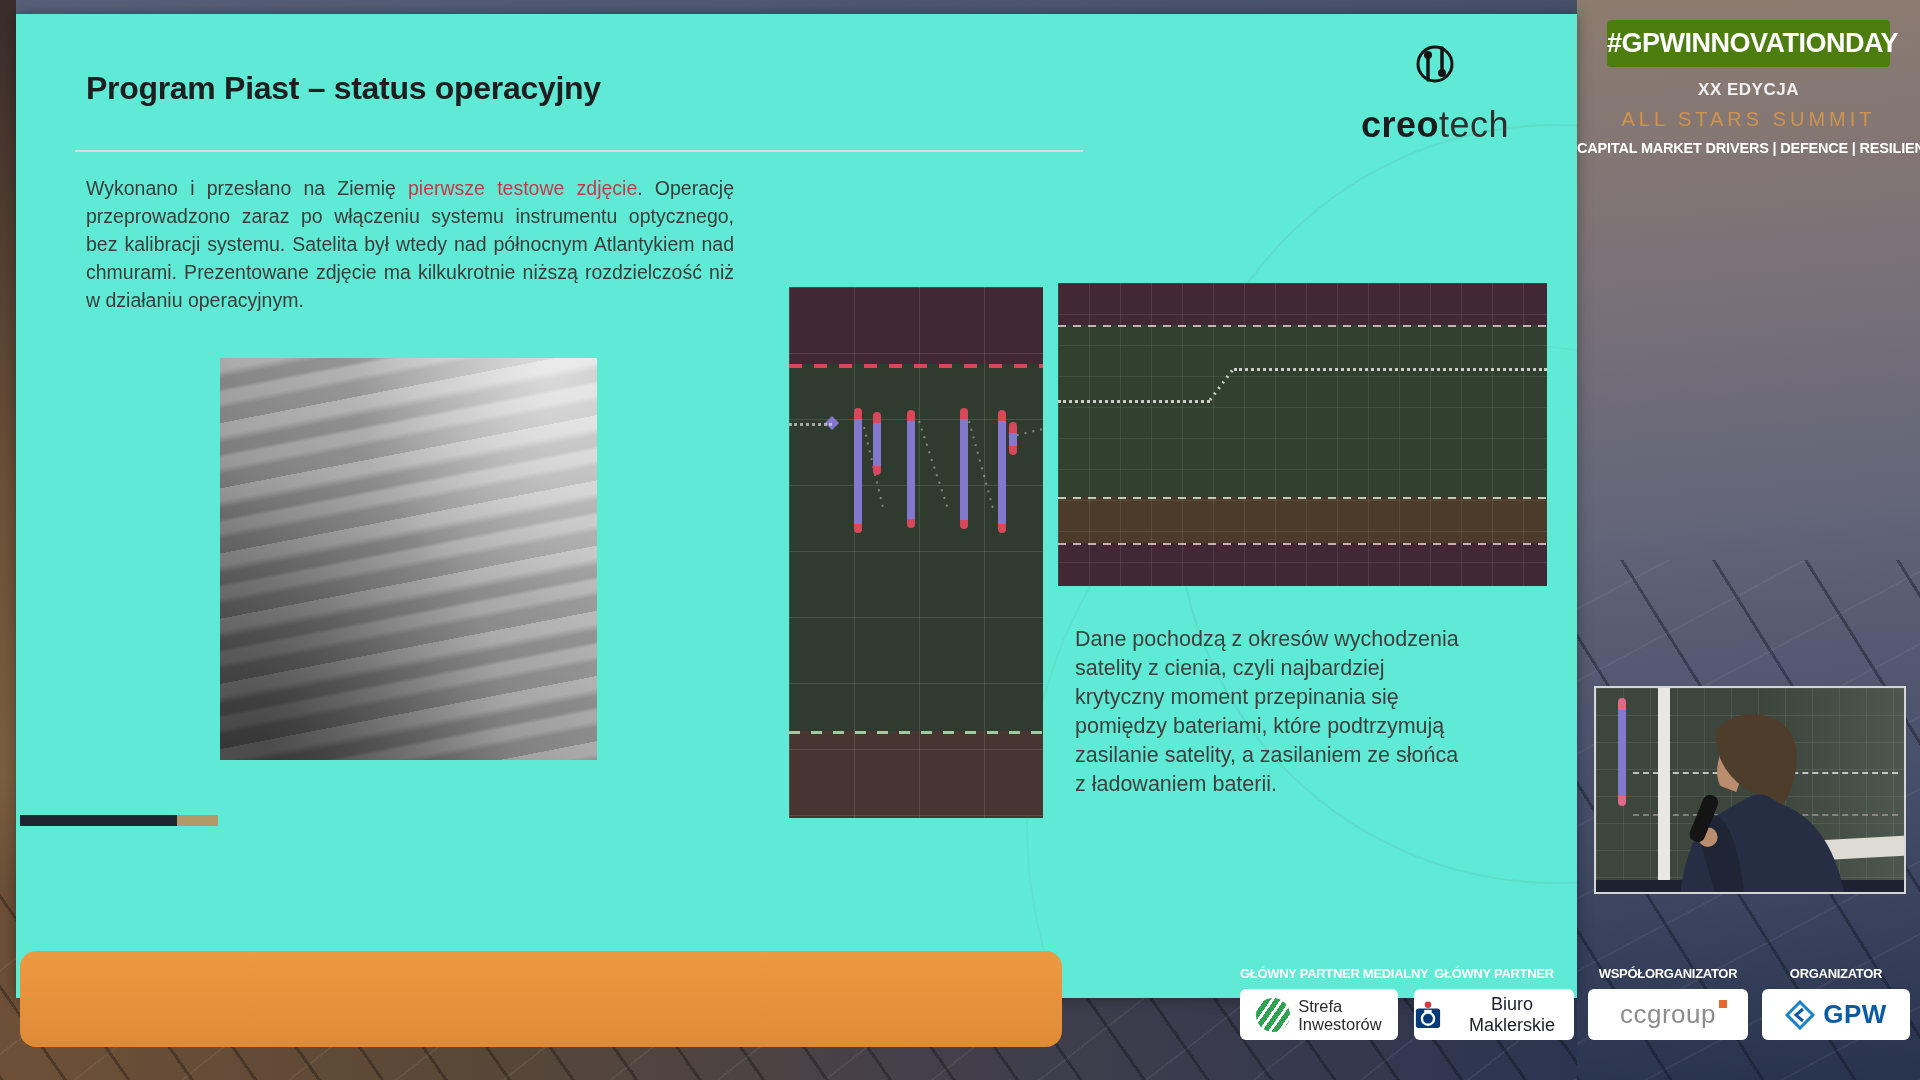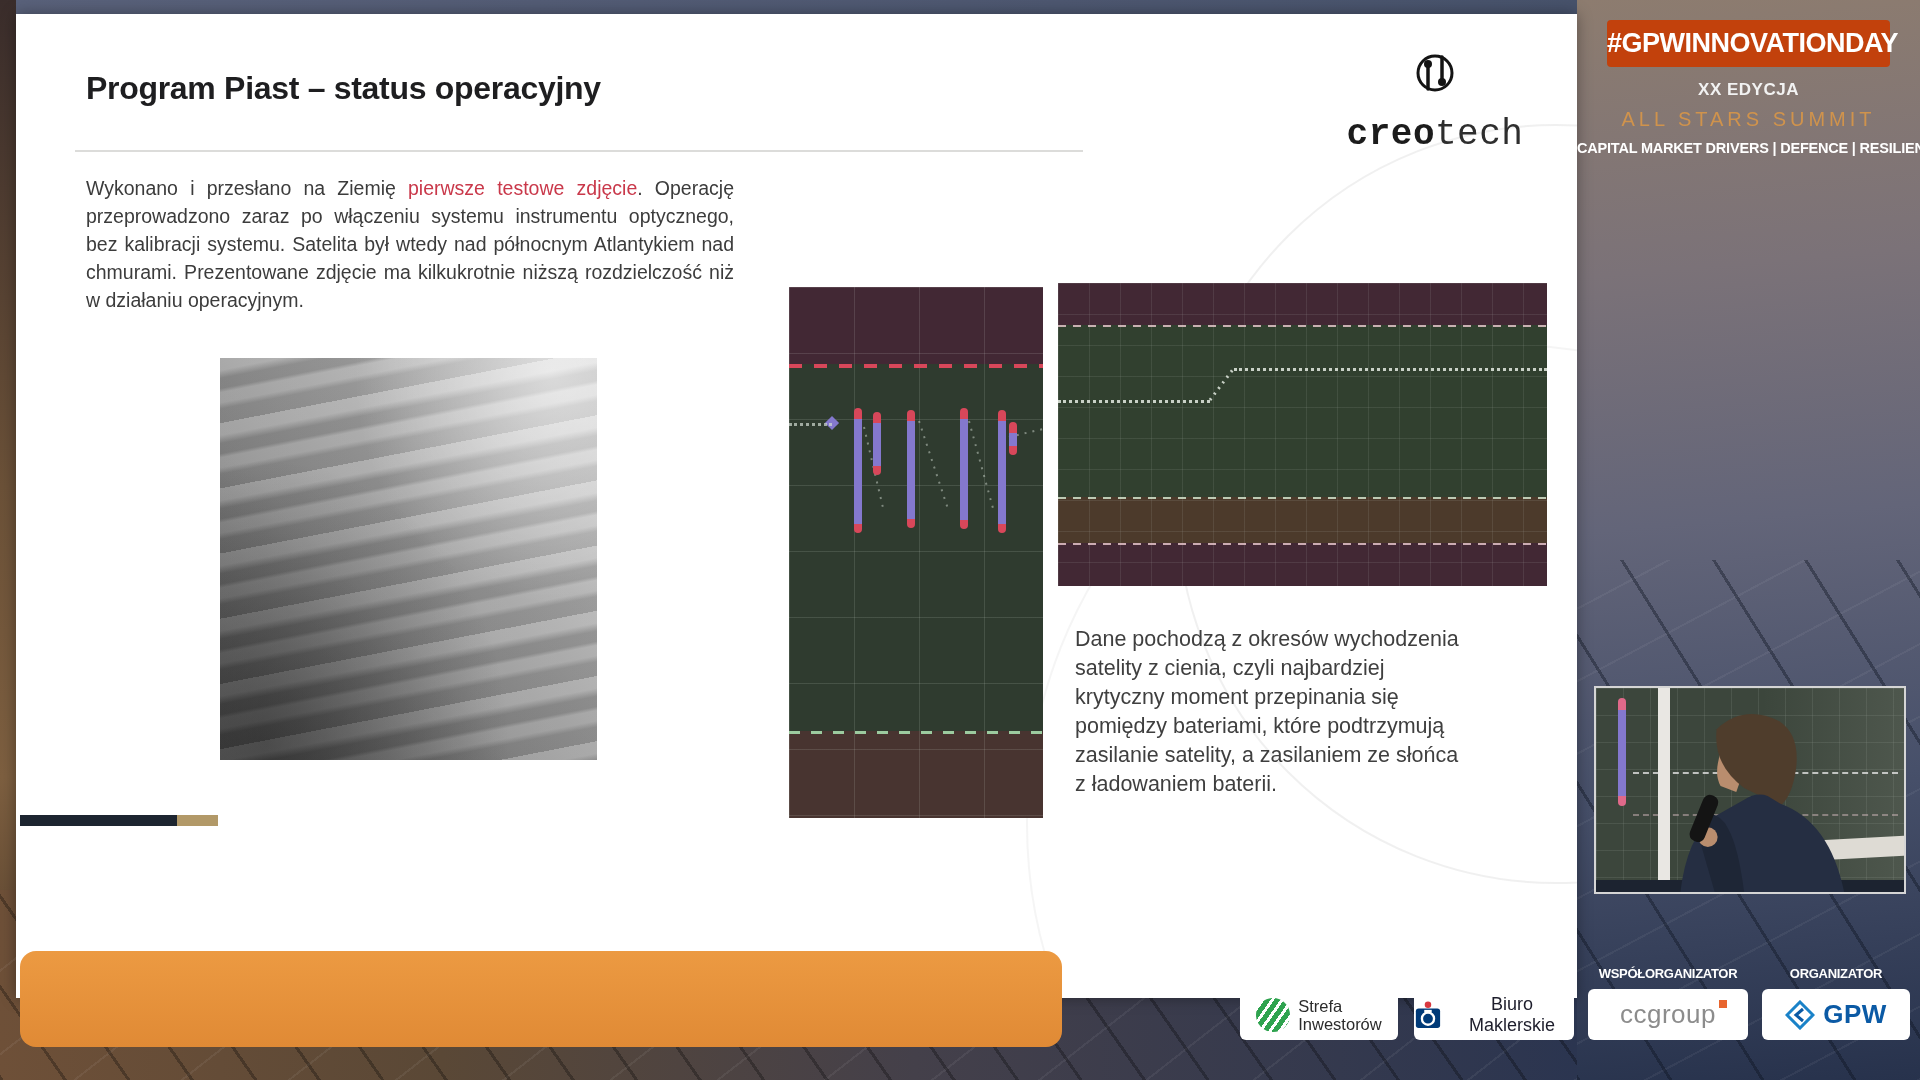--- a/index.html
+++ b/index.html
@@ -18,21 +18,21 @@
                  repeating-linear-gradient(58deg, rgba(10,16,28,0.38) 0 3px, transparent 3px 78px),
                  repeating-linear-gradient(-28deg, rgba(255,255,255,0.05) 0 2px, transparent 2px 64px); }
   .bg-bottom { position:absolute; left:0; top:890px; width:1577px; height:190px;
                background:
                  repeating-linear-gradient(55deg, rgba(0,0,0,0.28) 0 3px, transparent 3px 52px),
                  repeating-linear-gradient(-38deg, rgba(255,255,255,0.06) 0 2px, transparent 2px 66px),
                  linear-gradient(90deg,#6e5038 0%,#5a4836 28%,#44404a 58%,#2b3550 100%); }
 
   
   .slide { position:absolute; left:16px; top:14px; width:1561px; height:984px;
-           background:#ffffff; overflow:hidden; box-shadow:0 0 14px rgba(0,0,0,0.35); }
+           background:#5eead4; overflow:hidden; box-shadow:0 0 14px rgba(0,0,0,0.35); }
   .arc-a { position:absolute; left:1160px; top:110px; width:760px; height:760px;
            border:2px solid rgba(110,110,110,0.10); border-radius:50%; }
   .arc-b { position:absolute; left:1010px; top:330px; width:960px; height:960px;
            border:2px solid rgba(110,110,110,0.07); border-radius:50%; }
 
   .slide-title { position:absolute; left:70px; top:56px; font-size:32px; font-weight:700;
                  color:#1e1e20; letter-spacing:-0.3px; }
   .title-divider { position:absolute; left:59px; top:136px; width:1008px; height:2px; background:#dcdcda; }
 
   .left-paragraph { position:absolute; left:70px; top:160px; width:648px;
@@ -81,29 +81,29 @@
   .dash-green2{ position:absolute; left:0; right:0; height:2px; z-index:3;
                 background:repeating-linear-gradient(90deg,rgba(218,238,214,0.8) 0 8px,transparent 8px 15px); }
   .spike { position:absolute; width:8px; border-radius:4px; z-index:4;
            background:linear-gradient(180deg,#D8475A 0 11px,#8478CE 11px calc(100% - 9px),#D8475A calc(100% - 9px)); }
   .diamond { position:absolute; width:10px; height:10px; background:#8478CE; transform:rotate(45deg); z-index:4; }
   .dot-trace { position:absolute; border-top:3px dotted rgba(210,220,210,0.7); z-index:4; }
   .trace { position:absolute; border-top:3px dotted rgba(228,235,226,0.85); z-index:4; }
   .decor { position:absolute; inset:0; width:100%; height:100%; z-index:3; }
 
   
-  .creotech-logo { position:absolute; left:1314px; top:33px; width:210px; text-align:center;font-family:Liberation Mono, monospace; }
+  .creotech-logo { position:absolute; left:1314px; top:24px; width:210px; text-align:center; }
   .creotech-wordmark { font-size:36px; color:#1c1c1c; letter-spacing:0.5px; margin-top:6px; }
   .creotech-wordmark .b { font-weight:700; }
   .creotech-wordmark .l { font-weight:300; color:#2e2e2e; }
 
   
   .sidebar { position:absolute; left:1577px; top:0; width:343px; height:690px; text-align:center; }
   .event-hashtag-banner { margin:20px auto 0; width:283px; height:47px; line-height:47px;
-      background:#c2410c; border-radius:4px; color:#fff; font-size:27px; font-weight:700; letter-spacing:-0.5px; }
+      background:#4d7c0f; border-radius:4px; color:#fff; font-size:27px; font-weight:700; letter-spacing:-0.5px; }
   .event-edition { margin-top:13px; color:#f2f2f2; font-size:17px; font-weight:700; letter-spacing:0.5px; }
   .event-summit  { margin-top:8px; color:#D0934C; font-size:20px; letter-spacing:4px; }
   .event-tagline { margin-top:9px; color:#ffffff; font-size:14.5px; font-weight:700; letter-spacing:-0.2px; white-space:nowrap; }
 
   
   .speaker-video { position:absolute; left:1594px; top:686px; width:312px; height:208px;
       border:2px solid #d5d5d5; background:#3c463c; overflow:hidden; }
   .st-grid { position:absolute; inset:0;
       background-image:linear-gradient(rgba(215,225,215,0.10) 1px, transparent 1px),
                        linear-gradient(90deg, rgba(215,225,215,0.10) 1px, transparent 1px);

